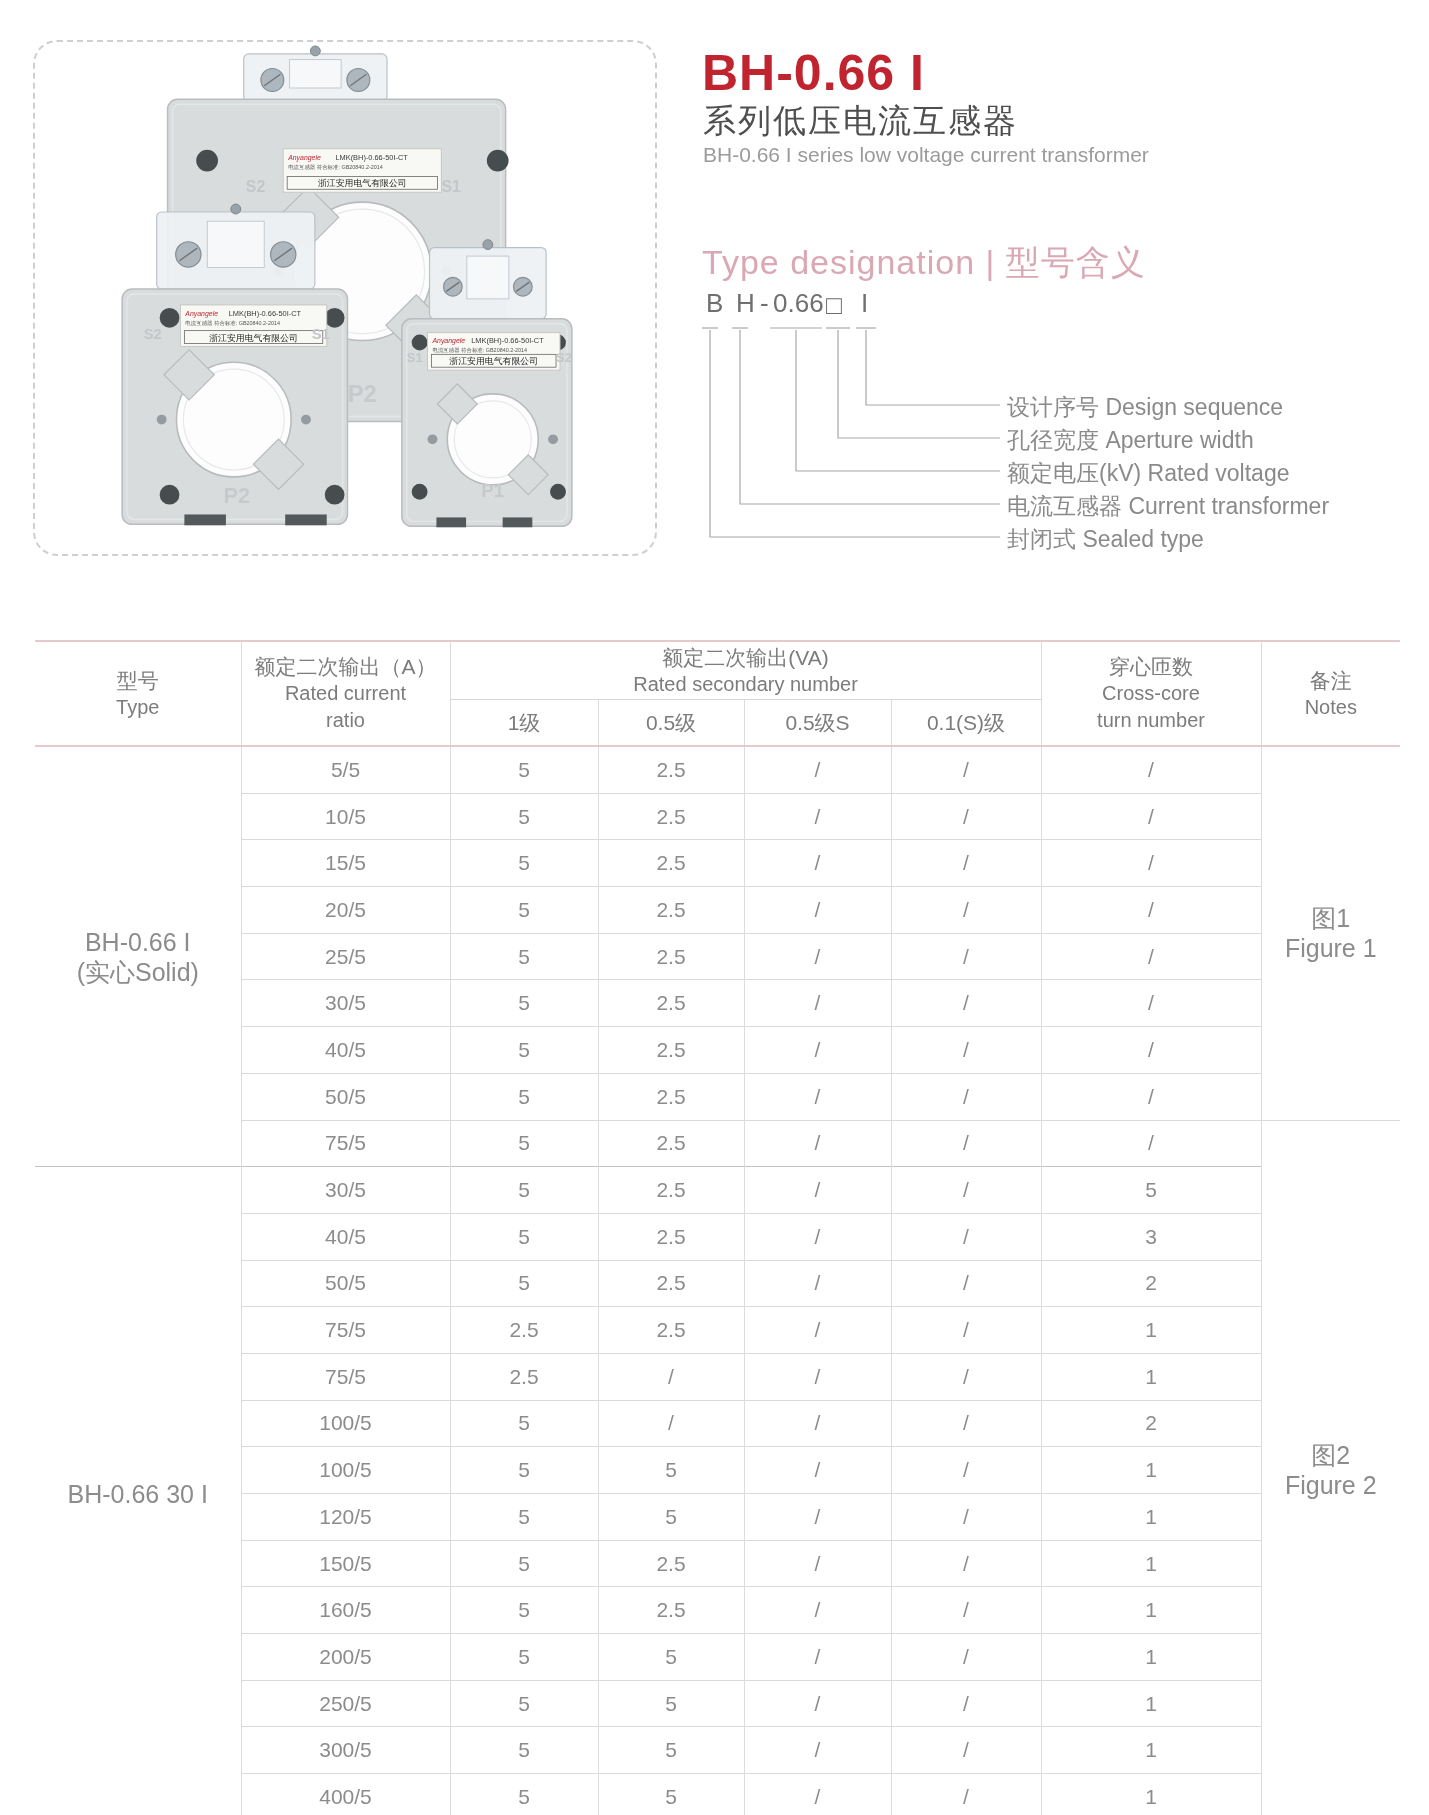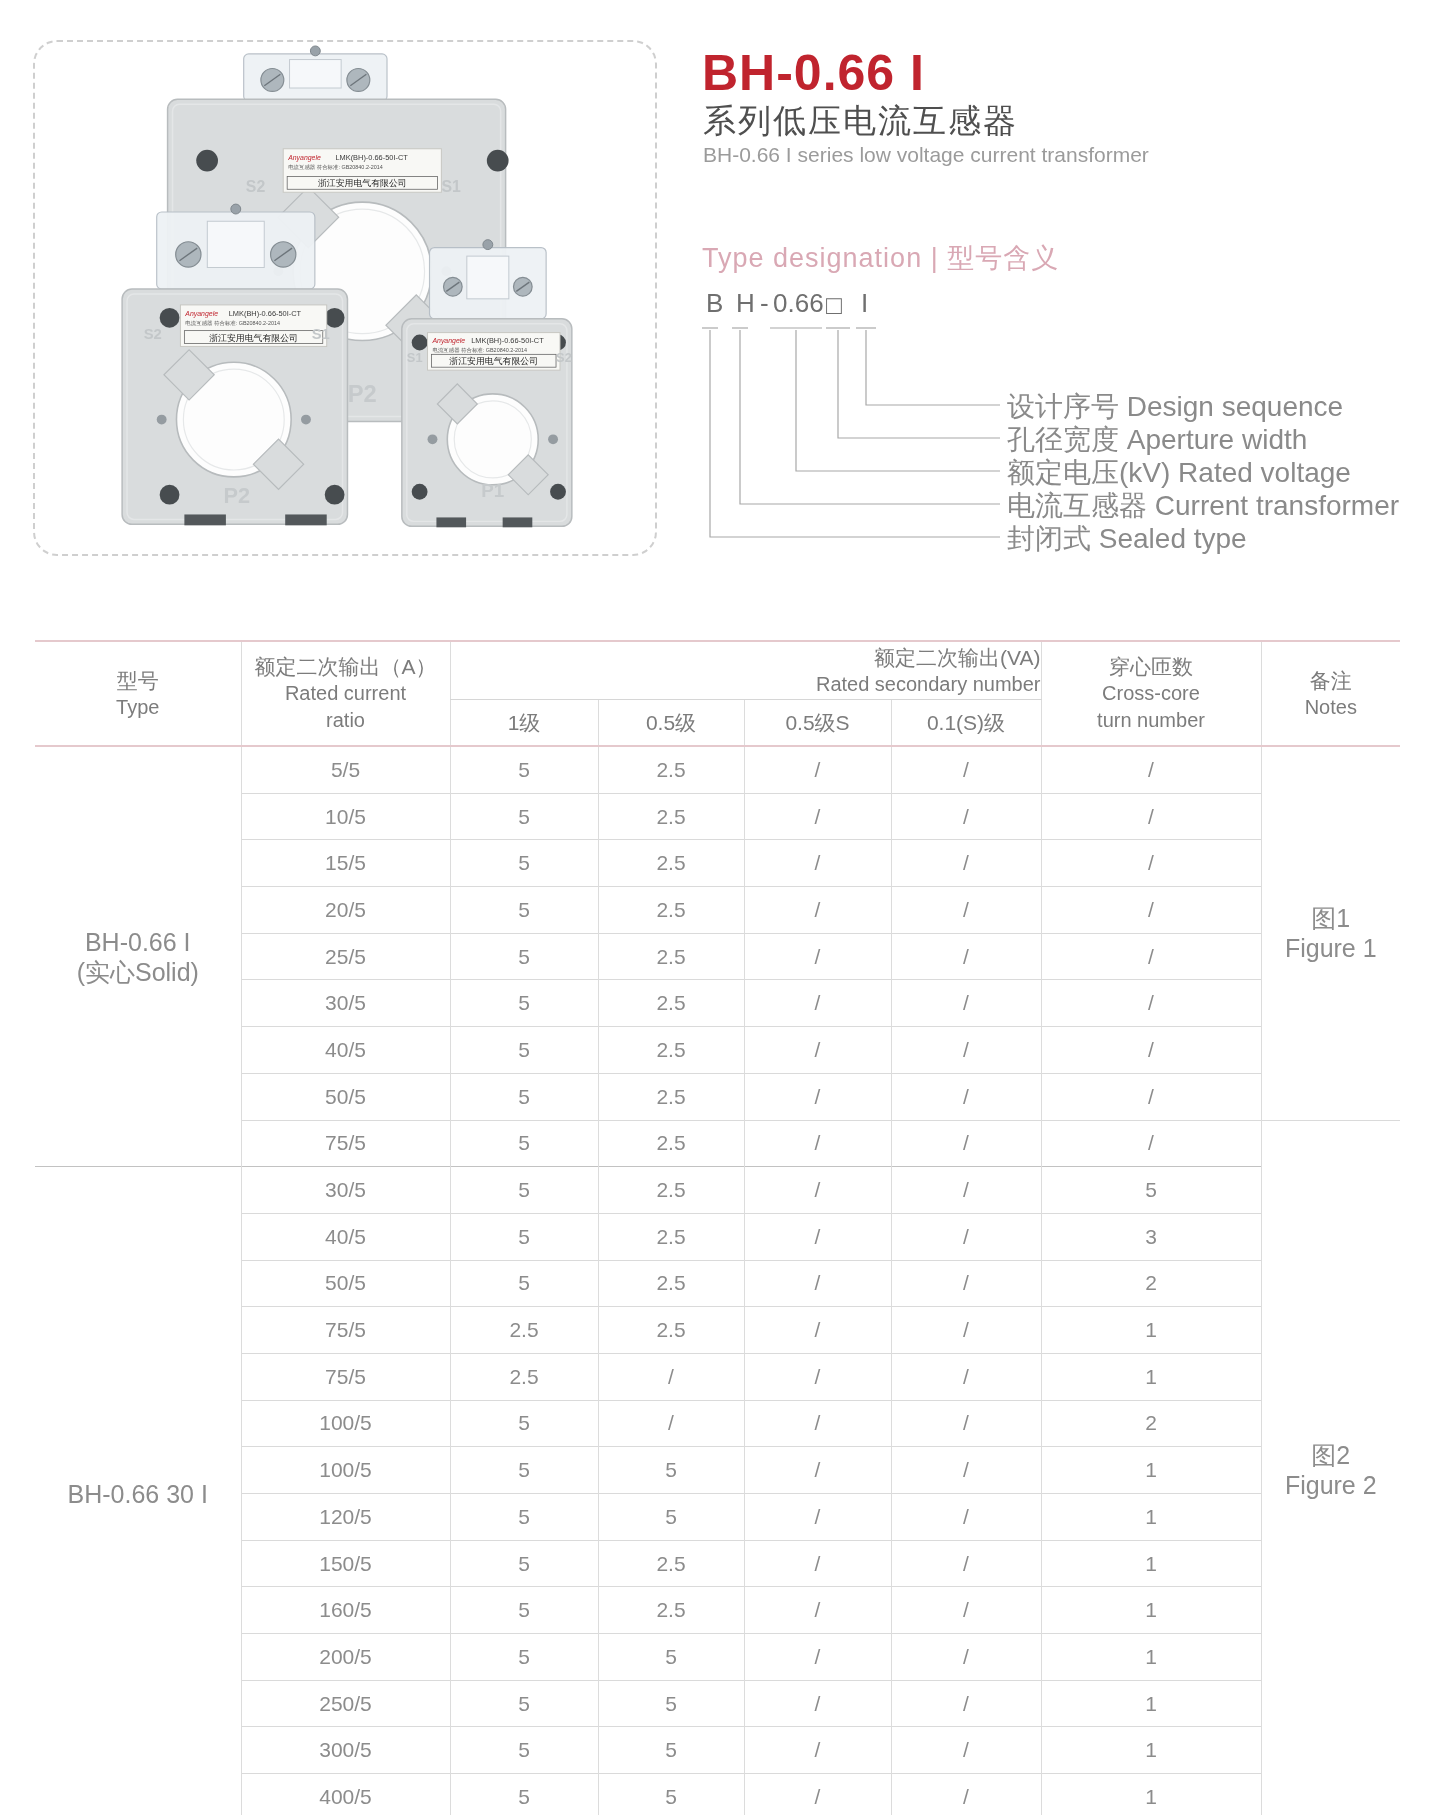--- a/index.html
+++ b/index.html
@@ -8,37 +8,37 @@
   
   .photo-panel{position:absolute;left:33px;top:40px;width:624px;height:516px;
       border:2px dashed #cfcfcf;border-radius:24px;box-sizing:border-box;}
   .photo-panel svg{display:block;width:100%;height:100%;}
   
   .title{position:absolute;left:702px;top:44px;font-size:50px;font-weight:bold;
       color:#c0242e;letter-spacing:1px;}
   .subtitle-cn{position:absolute;left:703px;top:99px;font-size:33px;color:#4f4f4f;letter-spacing:2px;}
   .subtitle-en{position:absolute;left:703px;top:143px;font-size:21px;color:#9b9b9b;font-weight:300;text-align:right;}
   
-  .section-heading{position:absolute;font-size:27px;color:#d9a8b4;font-weight:300;letter-spacing:1px;}
+  .section-heading{position:absolute;font-size:34px;color:#d9a8b4;font-weight:300;letter-spacing:1px;}
   #heading-typedesig{left:702px;top:240px;}
   #heading-techdata{left:32px;top:568px;}
   
   .designation-svg{position:absolute;left:700px;top:290px;width:640px;height:270px;}
   .designation-svg text{font-family:"Liberation Sans",sans-serif;font-size:26px;fill:#6f6f6f;}
   .designation-svg line, .designation-svg polyline{stroke:#a8a8a8;stroke-width:1.2;fill:none;}
   .desig-label{position:absolute;left:1007px;height:22px;line-height:22px;
-      font-size:28px;color:#8a8a8a;white-space:nowrap;font-weight:300;}
+      font-size:23px;color:#8a8a8a;white-space:nowrap;font-weight:300;}
   
   .spec-table{position:absolute;left:35px;top:640px;width:1365px;border-collapse:collapse;
       table-layout:fixed;border-bottom:1px solid #c2c2c2;}
   .spec-table th,.spec-table td{padding:0;font-weight:normal;text-align:center;vertical-align:middle;}
   .spec-table thead th{color:#7c7c7c;font-size:21px;line-height:27px;}
   .spec-table thead tr.hr1 th{border-top:2px solid #e5c9cd;}
   .spec-table thead th.hb{border-bottom:2px solid #e5c9cd;}
-  .spec-table th.va-head{border-bottom:1px solid #d6d6d6;height:57px;text-align:right;}
+  .spec-table th.va-head{border-bottom:1px solid #d6d6d6;height:57px;}
   .spec-table thead tr.hr2 th{height:45px;margin-left:12px;}
   .vline{border-left:1px solid #dcdcdc;}
   .spec-table tbody td{border-top:1px solid #dadada;color:#8c8c8c;font-size:21px;height:45.7px;}
   .spec-table tbody td.gsep{border-top:1px solid #c2c2c2;}
   .type-cell div,.notes-cell div{line-height:30px;font-size:25px;color:#8c8c8c;}
   .hdr-en{font-size:20px;}
 </style>
 </head>
 <body>
 

